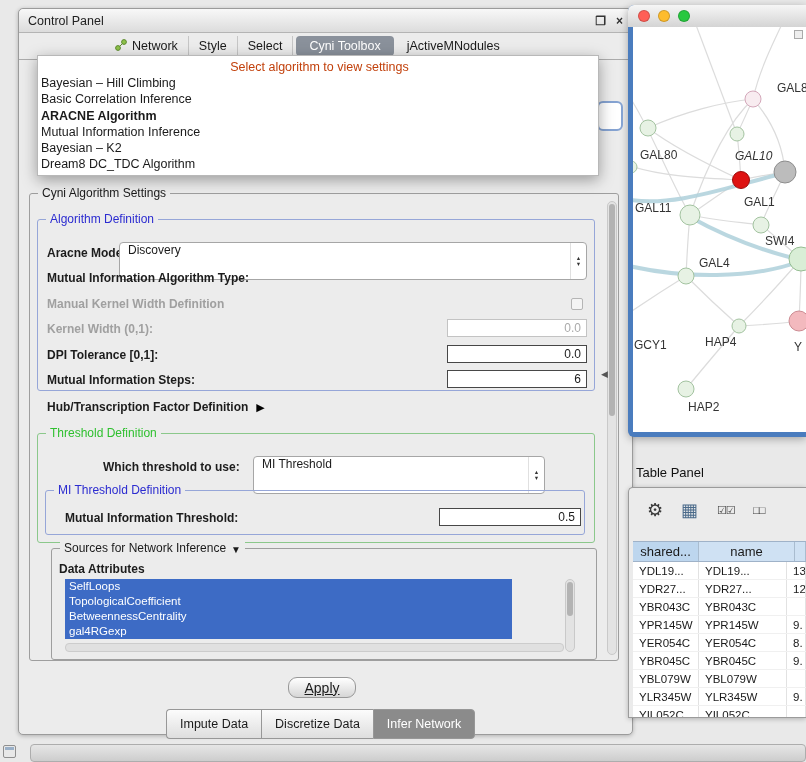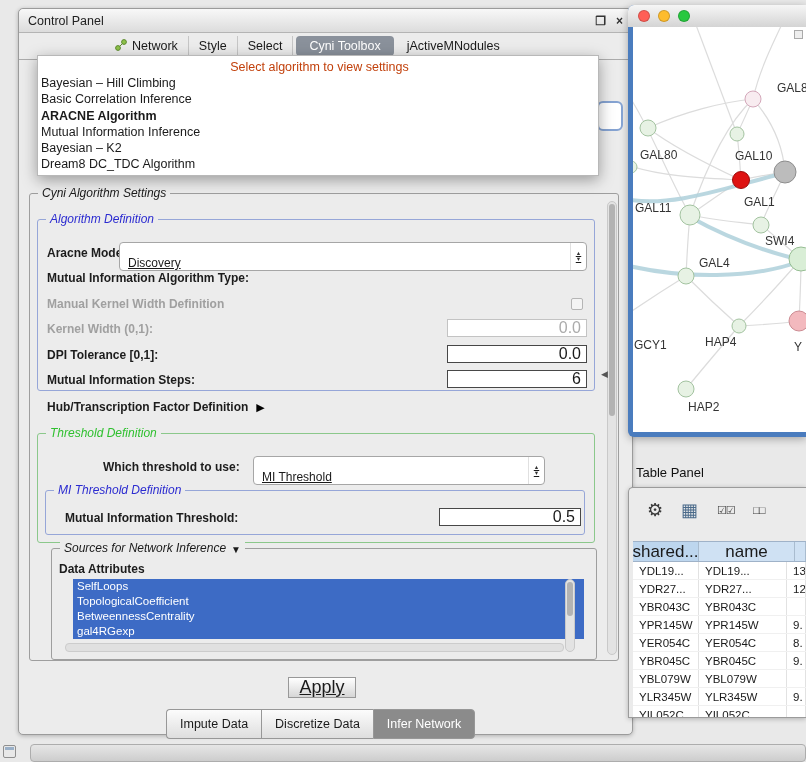--- a/index.html
+++ b/index.html
@@ -18,48 +18,48 @@
 
   
   .popup{position:absolute;left:18px;top:46px;width:560px;background:#fff;border:1px solid #b8b8b8;box-shadow:0 4px 14px rgba(0,0,0,.35);padding:3px 0;z-index:40;}
   .popup-item{font-size:12.5px;line-height:16.2px;padding-left:3px;white-space:nowrap;}
   .popup-item.placeholder{color:#c2410c;text-align:center;}
   .popup-item.selected{font-weight:bold;}
   .partial-btn{position:absolute;left:578px;top:92px;width:26px;height:30px;background:#fff;border:2px solid #85a3d2;border-radius:6px;z-index:10;box-sizing:border-box;}
 
   
   .fs{position:absolute;border:1px solid #9e9e9e;border-radius:3px;box-sizing:border-box;}
-  .fs-legend{position:absolute;top:-8px;left:8px;background:#ececec;padding:0 4px;font-size:12px;display:flex;gap:5px;align-items:flex-end;white-space:nowrap;font-style:italic;}
+  .fs-legend{position:absolute;top:-8px;left:8px;background:#ececec;padding:0 4px;font-size:12px;display:flex;gap:5px;align-items:flex-end;white-space:nowrap;}
   .fs.blue{border-color:#96a6d8;}
   .fs.blue>.fs-legend{color:#2b2bd0;}
   .fs.green{border-color:#8bc88b;}
   .fs.green>.fs-legend{color:#2fc02f;}
 
   .flabel{position:absolute;font-size:12px;font-weight:bold;color:#1c1c1c;white-space:nowrap;}
   .flabel.disabled{color:#a0a0a0;}
 
-  .combo{position:absolute;height:29px;background:#fff;border:1px solid #a6a6a6;border-radius:4px;display:flex;align-items:flex-end;box-sizing:border-box;text-decoration:underline;}
+  .combo{position:absolute;height:38px;background:#fff;border:1px solid #a6a6a6;border-radius:4px;display:flex;align-items:flex-start;box-sizing:border-box;}
   .combo-val{flex:1;font-size:12px;padding-left:8px;white-space:nowrap;overflow:hidden;}
   .combo-btn{width:15px;height:100%;display:flex;flex-direction:column;align-items:center;justify-content:center;gap:1px;border-left:1px solid #e0e0e0;}
   .combo-btn i{font-style:normal;font-size:5.5px;line-height:5px;color:#333;}
 
-  .tfield{position:absolute;height:18px;background:#fff;border:1px solid #474747;font-size:16px;display:flex;align-items:center;justify-content:flex-end;padding:0 5px;box-sizing:border-box;}
+  .tfield{position:absolute;height:18px;background:#fff;border:1px solid #474747;font-size:12px;display:flex;align-items:center;justify-content:flex-end;padding:0 5px;box-sizing:border-box;}
   .tfield.disabled{border-color:#c3c3c3;color:#ababab;}
   .cbox{position:absolute;width:12px;height:12px;border:1px solid #b5b5b5;background:#f4f4f4;border-radius:2px;box-sizing:border-box;}
 
   .hub-row{position:absolute;display:flex;align-items:center;gap:8px;}
   .hub-row .arrow{font-size:11px;color:#000;}
 
   .attr-list{position:absolute;display:flex;flex-direction:column;}
   .attr-item{height:15px;background:#3d6bc5;color:#fff;font-size:11.5px;line-height:15px;padding-left:4px;}
   .hscroll{position:absolute;background:#e0e0e0;border:1px solid #cccccc;border-radius:4px;box-sizing:border-box;}
   .scroll-v{position:absolute;background:#e3e3e3;border:1px solid #c9c9c9;border-radius:5px;box-sizing:border-box;}
   .scroll-thumb{position:absolute;left:1px;right:1px;background:#b3b3b3;border-radius:4px;}
 
-  .apply-btn{position:absolute;display:flex;align-items:center;justify-content:center;font-size:18px;border:1px solid #989898;border-radius:0;background:linear-gradient(#ffffff,#d6d6d6);box-sizing:border-box;text-decoration:underline;}
+  .apply-btn{position:absolute;display:flex;align-items:center;justify-content:center;font-size:14px;border:1px solid #989898;border-radius:9px;background:linear-gradient(#ffffff,#d6d6d6);box-sizing:border-box;text-decoration:underline;}
 
   .seg-tabs{position:absolute;display:flex;height:30px;}
   .seg{font-size:12.5px;display:flex;align-items:center;padding:0 13px;border:1px solid #979797;border-right:none;background:linear-gradient(#fcfcfc,#dedede);white-space:nowrap;}
   .seg:first-child{border-radius:4px 0 0 4px;}
   .seg:last-child{border-right:1px solid #979797;border-radius:0 4px 4px 0;}
   .seg.active{background:#8b8b8b;color:#fff;}
 
   .split-arrow{position:absolute;left:601px;top:369px;font-size:9px;color:#555;}
 
   
@@ -72,21 +72,21 @@
   .corner-box{position:absolute;right:3px;top:3px;width:9px;height:9px;border:1px solid #aaa;background:#eee;box-sizing:border-box;}
   .edge{fill:none;stroke:#dcdcdc;stroke-width:1.2;}
   .edge-t{fill:none;stroke:#aed0da;stroke-width:4;opacity:.85;}
 
   
   .tp-label{position:absolute;left:636px;top:465px;font-size:13px;color:#111;}
   .tablewin{position:absolute;left:628px;top:487px;width:178px;height:231px;background:#ebebeb;border:1px solid #9b9b9b;border-right:none;border-radius:5px 0 0 0;box-shadow:0 1px 5px rgba(0,0,0,.25);overflow:hidden;box-sizing:border-box;}
   .tbi{position:absolute;color:#3a3a3a;}
   .tbl{position:absolute;left:4px;top:53px;right:0;bottom:0;background:#fff;display:flex;flex-direction:column;}
   .tbl-head{display:flex;height:19px;background:#cfe1f3;border-top:1px solid #9fb2c8;border-bottom:1px solid #9fb2c8;flex:none;}
-  .th{display:flex;align-items:center;justify-content:center;border-right:1px solid #a9bccf;font-size:17px;box-sizing:border-box;overflow:hidden;white-space:nowrap;}
+  .th{display:flex;align-items:center;justify-content:center;border-right:1px solid #a9bccf;font-size:13px;box-sizing:border-box;overflow:hidden;white-space:nowrap;}
   .th.c1{width:66px;background:#bdd6ee;}
   .th.c2{width:96px;}
   .tr{display:flex;height:17px;flex:none;border-bottom:1px solid #f0f0f0;}
   .td{display:flex;align-items:center;padding-left:6px;border-right:1px solid #e2e2e2;box-sizing:border-box;overflow:hidden;white-space:nowrap;font-size:11.5px;}
   .td.c1{width:66px;} .td.c2{width:88px;} .c3{flex:1;}
 
   
   .bottom-bar{position:absolute;left:30px;top:744px;width:776px;height:18px;background:linear-gradient(#e6e6e6,#cdcdcd);border:1px solid #adadad;border-radius:4px;box-sizing:border-box;}
   .corner-icon{position:absolute;left:3px;top:745px;width:13px;height:13px;border:1px solid #8f8f8f;background:#e8e8e8;border-radius:2px;box-sizing:border-box;}
   .corner-icon::after{content:"";position:absolute;left:1px;top:1px;right:1px;height:3px;background:#9ab0c8;}
@@ -207,21 +207,21 @@
     <div class="tfield" style="left:420px;top:499px;width:142px;">0.5</div>
 
     <div class="fs" style="left:32px;top:539px;width:546px;height:112px;">
       <span class="fs-legend">
         <span>Sources for Network Inference</span>
         <span style="font-size:10px;">▼</span>
       </span>
     </div>
     <span class="flabel" style="left:40px;top:553px;">Data Attributes</span>
 
-    <div class="attr-list" style="left:54px;top:570px;width:511px;">
+    <div class="attr-list" style="left:46px;top:570px;width:447px;">
       <div class="attr-item">SelfLoops</div>
       <div class="attr-item">TopologicalCoefficient</div>
       <div class="attr-item">BetweennessCentrality</div>
       <div class="attr-item">gal4RGexp</div>
     </div>
     <div class="hscroll" style="left:46px;top:634px;width:499px;height:9px;"></div>
     <div class="scroll-v" style="left:546px;top:570px;width:10px;height:73px;">
       <div class="scroll-thumb" style="top:2px;height:34px;"></div>
     </div>
 
@@ -278,21 +278,21 @@
         <circle cx="57" cy="188" r="10" fill="#e7f2e4" stroke="#a3c3a0"></circle>
         <circle cx="128" cy="198" r="8" fill="#e7f2e4" stroke="#a3c3a0"></circle>
         <circle cx="168" cy="232" r="12" fill="#d9eed6" stroke="#95bd92"></circle>
         <circle cx="53" cy="249" r="8" fill="#e7f2e4" stroke="#a3c3a0"></circle>
         <circle cx="166" cy="294" r="10" fill="#f3b9be" stroke="#cc8b92"></circle>
         <circle cx="106" cy="299" r="7" fill="#e7f2e4" stroke="#a3c3a0"></circle>
         <circle cx="53" cy="362" r="8" fill="#e7f2e4" stroke="#a3c3a0"></circle>
       </svg>
       <span class="nlabel" style="left:144px;top:54px;">GAL8</span>
       <span class="nlabel" style="left:7px;top:121px;">GAL80</span>
-      <span class="nlabel" style="left:102px;top:122px;">GAL10</span>
+      <span class="nlabel" style="left:102px;top:122px;font-style:italic;">GAL10</span>
       <span class="nlabel" style="left:2px;top:174px;">GAL11</span>
       <span class="nlabel" style="left:111px;top:168px;">GAL1</span>
       <span class="nlabel" style="left:132px;top:207px;">SWI4</span>
       <span class="nlabel" style="left:66px;top:229px;">GAL4</span>
       <span class="nlabel" style="left:1px;top:311px;">GCY1</span>
       <span class="nlabel" style="left:72px;top:308px;">HAP4</span>
       <span class="nlabel" style="left:55px;top:373px;">HAP2</span>
       <span class="nlabel" style="left:161px;top:313px;">Y</span>
       <span class="corner-box"></span>
     </div>

